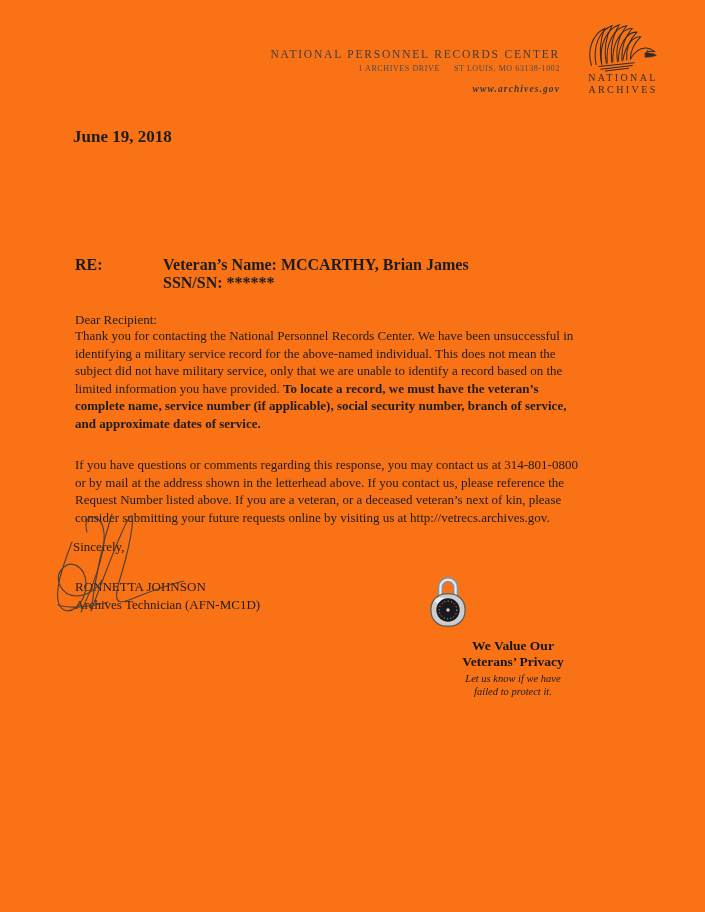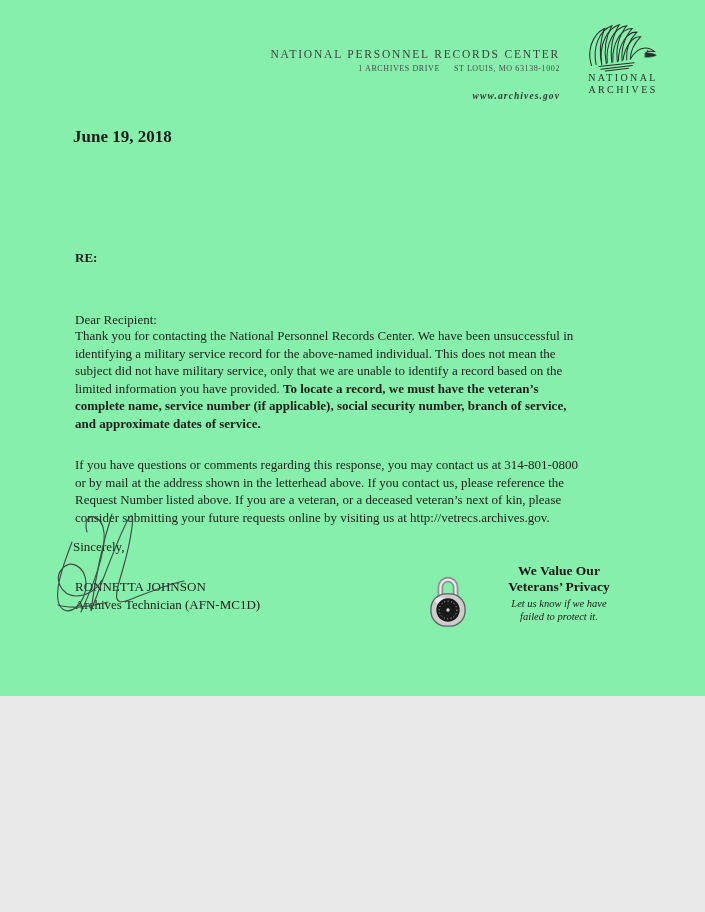--- a/index.html
+++ b/index.html
@@ -4,23 +4,23 @@
 <style>
   html, body {
     margin: 0;
     padding: 0;
     background: #e9e9e9;
     font-family: "Liberation Serif", serif;
   }
   .page {
     position: relative;
     width: 705px;
-    height: 696px;
+    height: 912px;
     margin: 0 auto;
-    background: #86efac;
+    background: #f97316;
     color: #1c1c1c;
     overflow: hidden;
   }
 
   
   .letterhead-text {
     position: absolute;
     top: 48px;
     right: 145px;
     text-align: right;
@@ -34,21 +34,21 @@
   }
   .lh-addr {
     margin-top: 4px;
     font-size: 8px;
     letter-spacing: 0.6px;
     color: #4a4a4a;
     white-space: nowrap;
   }
   .lh-addr .gap { display: inline-block; width: 14px; }
   .lh-web {
-    margin-top: 18px;
+    margin-top: 11px;
     font-size: 9.5px;
     font-style: italic;
     font-weight: 600;
     letter-spacing: 1.1px;
     color: #383838;
   }
   .logo-block {
     position: absolute;
     top: 22px;
     left: 583px;
@@ -68,25 +68,25 @@
   .date-line {
     position: absolute;
     left: 73px;
     top: 127px;
     font-size: 17px;
     font-weight: bold;
   }
   .re-block {
     position: absolute;
     left: 75px;
-    top: 249px;
+    top: 256px;
     display: grid;
     grid-template-columns: 88px auto;
     font-weight: bold;
-    font-size: 13px;
+    font-size: 16px;
     line-height: 17.5px;
   }
   .re-values { white-space: pre-line; }
   .salutation {
     position: absolute;
     left: 75px;
     top: 312px;
     font-size: 13px;
   }
   .para {
@@ -128,20 +128,21 @@
   }
 
   
   .privacy-badge {
     position: absolute;
     left: 428px;
     top: 563px;
     display: flex;
     align-items: flex-start;
     gap: 6px;
+    flex-direction: column;
   }
   .lock-wrap { margin-top: 10px; }
   .badge-text {
     width: 170px;
     text-align: center;
   }
   .badge-line {
     font-weight: bold;
     font-size: 13.5px;
     line-height: 16px;
@@ -189,20 +190,22 @@
       </g>
     </svg>
     <div class="logo-line">NATIONAL</div>
     <div class="logo-line">ARCHIVES</div>
   </div>
 
   <div class="date-line">June 19, 2018</div>
 
   <div class="re-block">
     <div>RE:</div>
+    <div class="re-values">Veteran’s Name:  MCCARTHY, Brian James
+SSN/SN:  ******</div>
   </div>
 
   <div class="salutation">Dear Recipient:</div>
 
   <div class="para para-1"><span>Thank you for contacting the National Personnel Records Center.  We have been unsuccessful in
 identifying a military service record for the above-named individual.  This does not mean the
 subject did not have military service, only that we are unable to identify a record based on the
 limited information you have provided.  </span><span class="bold-run">To locate a record, we must have the veteran’s
 complete name, service number (if applicable), social security number, branch of service,
 and approximate dates of service.</span></div>

